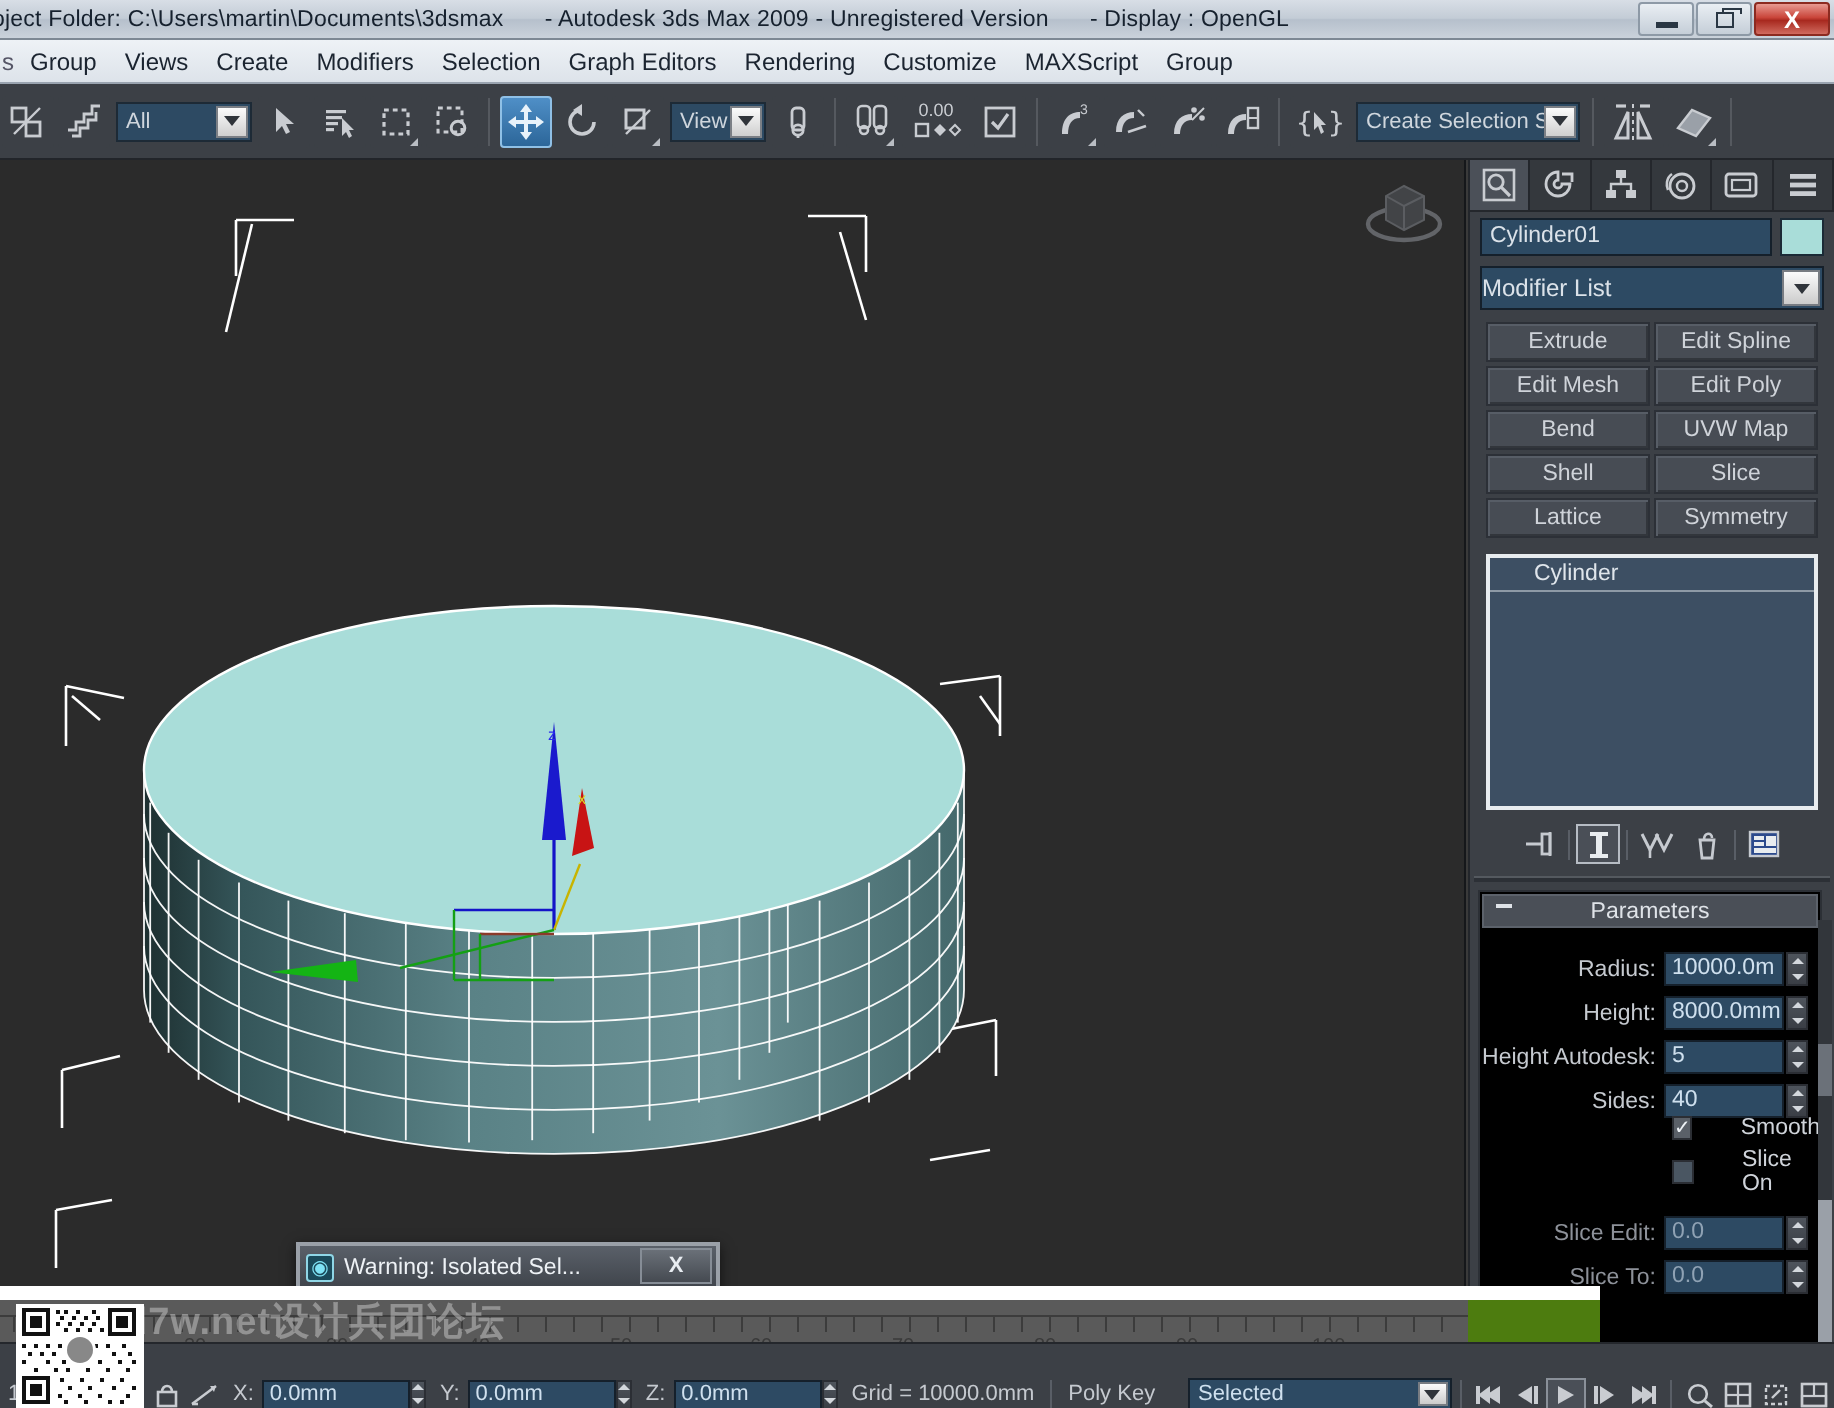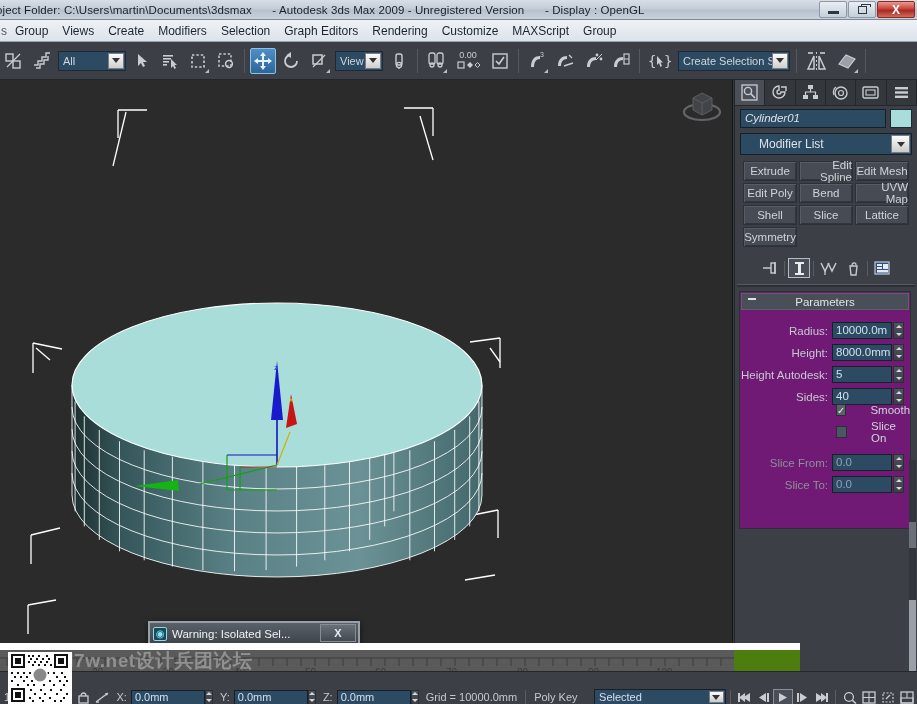--- a/index.html
+++ b/index.html
@@ -130,38 +130,38 @@
   #cmdpanel {
     position:absolute; left:734px; top:80px; width:183px; height:624px;
     background:#3c4046; border-left:1px solid #23262b;
   }
   #cp-tabs { display:flex; height:26px; background:#34383d; border-bottom:1px solid #24272c;}
   .cp-tab {
     flex:1; display:flex; align-items:center; justify-content:center;
     border-right:1px solid #24272c; color:#b9bdc3;
   }
   .cp-tab.sel { background:#4b5058; }
-  .cp-row { padding:3px 5px; display:flex; align-items:center; gap:4px;font-style:italic; }
+  .cp-row { padding:3px 5px; display:flex; align-items:center; gap:4px; }
   #objname {
     flex:1; height:19px; background:#2d4a63; border:1px solid #15202b;
     color:#dbe2e9; font-size:11.5px; padding-left:4px; line-height:17px;
   }
   #objcolor { width:22px; height:19px; background:#a9ddd9; border:1px solid #1b2a36; }
   #modlist {
     height:22px; background:#2d4a63; border:1px solid #15202b; position:relative;
-    color:#dbe2e9; font-size:12px; padding-left:18px; line-height:20px;
+    color:#dbe2e9; font-size:12px; padding-left:0; line-height:20px;
     margin:2px 5px 3px 5px;
   }
   #modlist .arrowbox {
     position:absolute; right:1px; top:1px; width:19px; height:18px;
     background: linear-gradient(180deg,#fbfbfb,#cbcbcb);
     border:1px solid #787c82; display:flex;align-items:center;justify-content:center;
   }
   #modbuttons {
-    display:grid; grid-template-columns:1fr 1fr 1fr; gap:2px; padding:3px 8px 4px 8px;text-align:right;
+    display:grid; grid-template-columns:1fr 1fr; gap:2px; padding:3px 8px 4px 8px;
   }
   .modbtn {
     height:20px; background:#474c54; border:1px solid #2c3037;
     color:#cfd3d9; font-size:11.5px;
     display:flex; align-items:center; justify-content:center;
     box-shadow: inset 1px 1px 0 #575d66, inset -1px -1px 0 #32363c;
   }
   #modstack {
     margin:4px 8px 0 8px; height:128px; background:#3d4f63;
     border:2px solid #e8ecef; overflow:hidden;
@@ -173,21 +173,21 @@
   #stack-icons {
     display:flex; align-items:center; justify-content:center; gap:3px;
     height:26px; margin-top:4px; color:#c6cad0;
   }
   .si { width:22px;height:20px;display:flex;align-items:center;justify-content:center; }
   .si.sel { border:1px solid #b6bcc4; background:#4a4f57; }
   .si-sep { width:1px;height:15px;background:#2a2d32;border-right:1px solid #595e66; }
   #cp-divider { height:3px; background:#2c3036; margin:3px 2px 0 2px; border-top:1px solid #54595f;}
 
   #rollout {
-    margin:4px 6px 0 4px; border:1px solid #2c3036; background:#701a75;
+    margin:4px 6px 0 4px; border:1px solid #2c3036; background:#000000;
     height:238px; overflow:hidden;
   }
   #rollout-head {
     height:17px; background:#4a4f57; border:1px solid #5c626b;
     display:flex; align-items:center; justify-content:center; position:relative;
     color:#dfe3e8; font-size:11.5px; margin:1px;
   }
   #rollout-head .minus { position:absolute; left:6px; top:4px; width:8px;height:2px;background:#dfe3e8;}
   .param-row { display:flex; align-items:center; height:21px; padding:18px 6px 0 0; margin-top:1px;}
   .param-label { flex:1; text-align:right; font-size:11.5px; color:#c5c9cf; padding-right:4px; white-space:nowrap;}
@@ -642,20 +642,23 @@
       <div class="modbtn">Edit Mesh</div>
       <div class="modbtn">Edit Poly</div>
       <div class="modbtn">Bend</div>
       <div class="modbtn">UVW Map</div>
       <div class="modbtn">Shell</div>
       <div class="modbtn">Slice</div>
       <div class="modbtn">Lattice</div>
       <div class="modbtn">Symmetry</div>
     </div>
 
+    <div id="modstack">
+      <div id="modstack-item">Cylinder</div>
+    </div>
 
     <div id="stack-icons">
       <div class="si">
         <svg width="17" height="15" viewBox="0 0 17 15">
             <line x1="1" y1="7" x2="9" y2="7" stroke="#c6cad0" stroke-width="1.5"></line>
             <rect x="9" y="2" width="4" height="10" fill="none" stroke="#c6cad0" stroke-width="1.4"></rect>
             <line x1="13" y1="1" x2="13" y2="13" stroke="#c6cad0" stroke-width="1.4"></line>
           </svg>
       </div>
       <div class="si-sep"></div>
@@ -743,21 +746,21 @@
       <div class="check-row">
         <span class="chk">✓</span>
         <span class="check-lbl">Smooth</span>
       </div>
       <div class="check-row">
         <span class="chk off"></span>
         <span class="check-lbl">Slice On</span>
       </div>
 
       <div class="param-row">
-        <span class="param-label" style="color:#8d9199;">Slice From:</span>
+        <span class="param-label" style="color:#8d9199;">Slice Edit:</span>
         <span class="spinbox">
           <span class="spin-field" style="color:#8fa2b4;">0.0</span>
           <span class="spin-arrows">
               <span class="sa-up"></span>
               <span class="sa-dn"></span>
             </span>
         </span>
       </div>
       <div class="param-row">
         <span class="param-label" style="color:#8d9199;">Slice To:</span>

